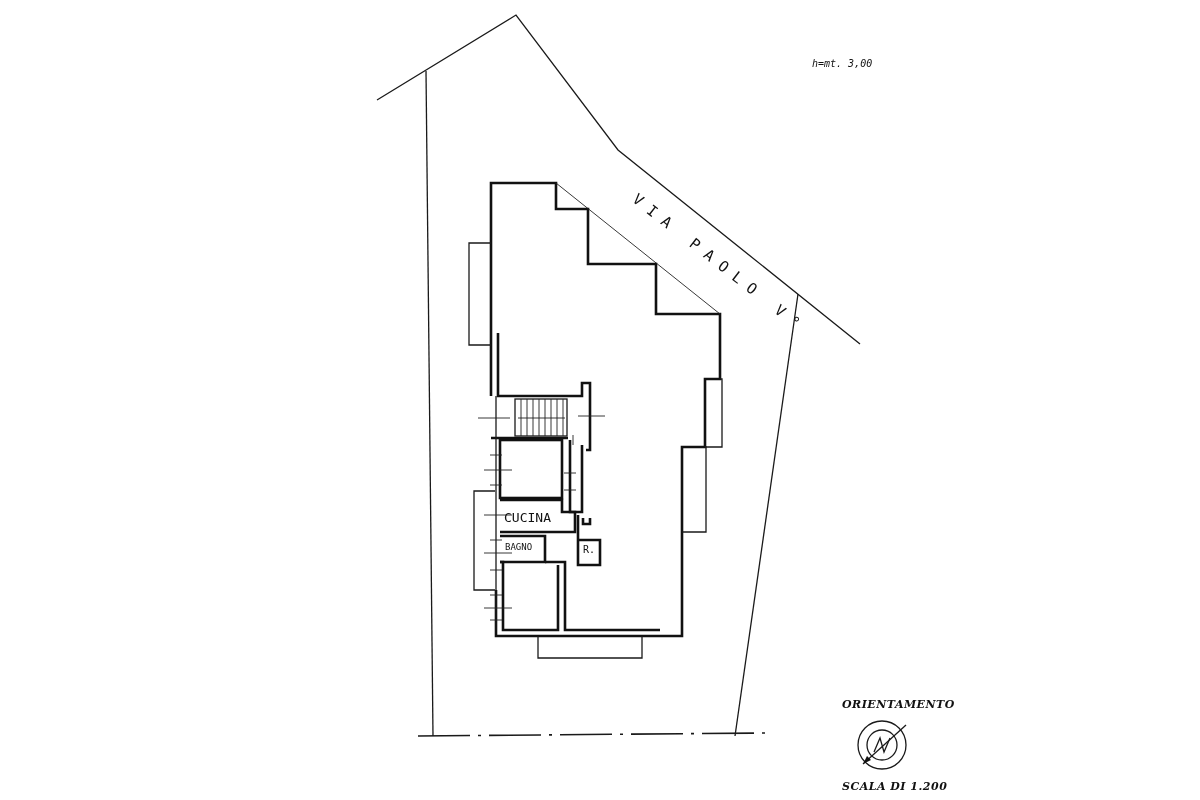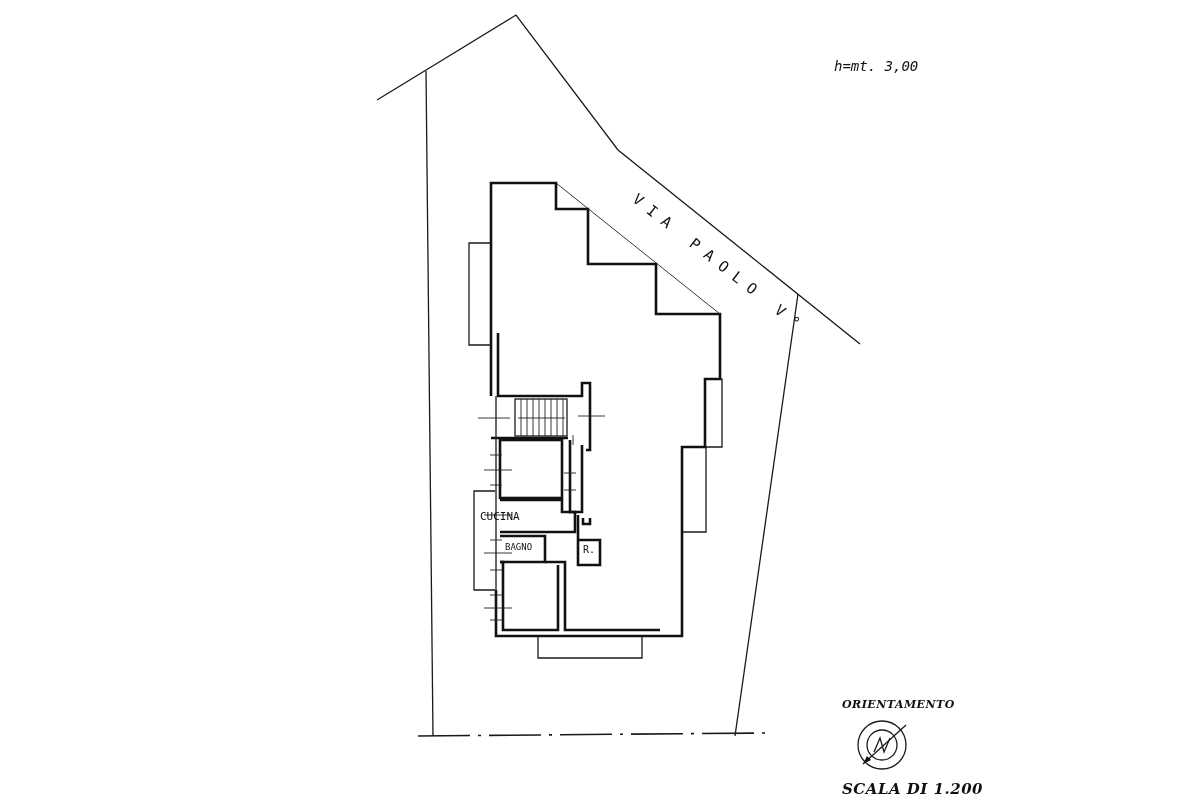--- a/index.html
+++ b/index.html
@@ -84,25 +84,25 @@
 
   <g>
     <circle class="thin" cx="882" cy="745" r="24"></circle>
     <circle class="thin" cx="882" cy="745" r="15"></circle>
     <line class="thin" x1="906" y1="725" x2="863" y2="764"></line>
     <polygon points="863,764 867,756 871,760" fill="#111"></polygon>
     <path class="thin" d="M874,752 L880,738 L884,752 L890,738"></path>
   </g>
 </svg>
 
-<div class="hand" style="left:812px; top:58px; font-size:14px; font-style:italic;margin-left:22px;">h=mt. 3,00</div>
+<div class="hand" style="left:812px; top:58px; font-size:10px; font-style:italic;">h=mt. 3,00</div>
 
 <div class="hand" style="left:640px; top:190px; font-size:15px; letter-spacing:9px; transform: rotate(38deg); transform-origin: left top;">VIA PAOLO V°</div>
 
-<div class="hand" style="left:480px; top:510px; font-size:11px;">CUCINA</div>
+<div class="hand" style="left:504px; top:510px; font-size:13px;">CUCINA</div>
 
 <div class="hand" style="left:505px; top:542px; font-size:9px;text-align:center;">BAGNO</div>
 
 <div class="hand" style="left:583px; top:544px; font-size:10px;">R.</div>
 
 <div class="serif-label" style="left:842px; top:698px; font-size:11px;text-align:center;">ORIENTAMENTO</div>
 
-<div class="serif-label" style="left:842px; top:780px; font-size:15px;">SCALA DI 1.200</div>
+<div class="serif-label" style="left:842px; top:780px; font-size:11px;">SCALA DI 1.200</div>
 
 </body></html>

